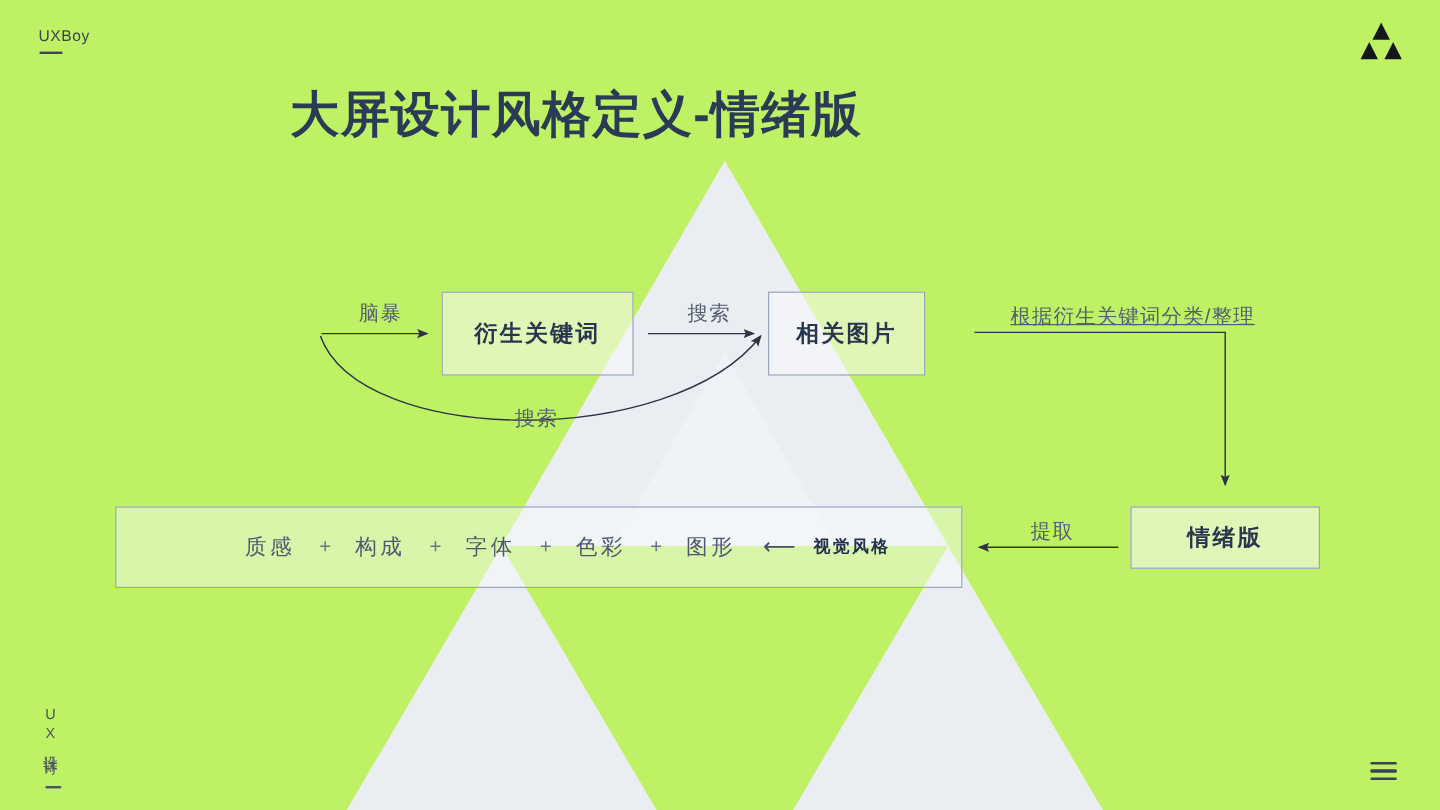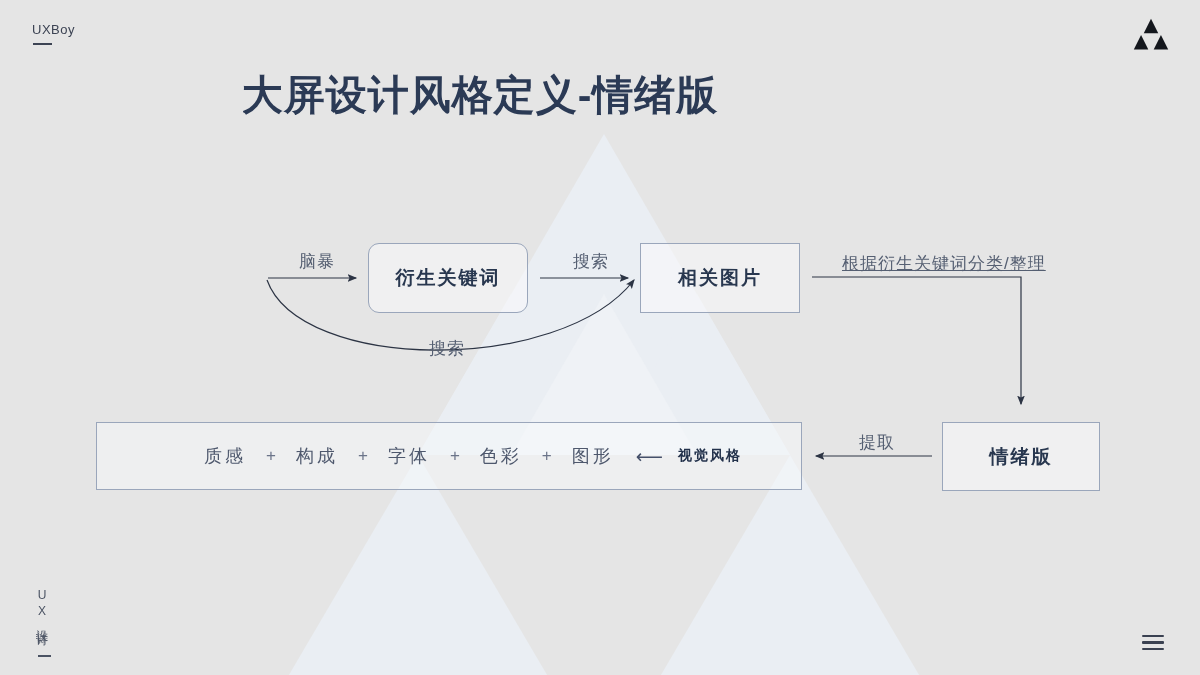--- a/index.html
+++ b/index.html
@@ -4,21 +4,21 @@
 <style>
   html, body {
     margin: 0;
     padding: 0;
     background: #f4f6fa;
   }
   #slide {
     position: relative;
     width: 1200px;
     height: 675px;
-    background: #e5e5e5;
+    background: #bef264;
     overflow: hidden;
     font-family: "Liberation Sans", "DejaVu Sans", sans-serif;
   }
 
   
   #watermark {
     position: absolute;
     left: 0; top: 0;
     width: 1200px; height: 675px;
     pointer-events: none;
@@ -78,23 +78,23 @@
     display: flex;
     align-items: center;
     justify-content: center;
     color: #28374f;
     font-size: 19px;
     font-weight: bold;
     letter-spacing: 2px;
   }
 
   #box-original   { left: 96px;  top: 243px; width: 160px; height: 70px; }
-  #box-derived    { left: 368px; top: 243px; width: 160px; height: 70px; border-radius: 11px; }
-  #box-images     { left: 640px; top: 243px; width: 160px; height: 70px; font-family: Liberation Mono, monospace; }
-  #box-mood       { left: 942px; top: 422px; width: 158px; height: 69px; }
+  #box-derived    { left: 368px; top: 243px; width: 160px; height: 70px; }
+  #box-images     { left: 640px; top: 243px; width: 131px; height: 70px; font-family: Liberation Mono, monospace; }
+  #box-mood       { left: 942px; top: 422px; width: 158px; height: 52px; }
 
   #box-formula {
     position: absolute;
     left: 96px; top: 422px;
     width: 706px; height: 68px;
     box-sizing: border-box;
     border: 1.3px solid #9aa6bb;
     background: rgba(249, 250, 252, 0.45);
     display: flex;
     align-items: center;

